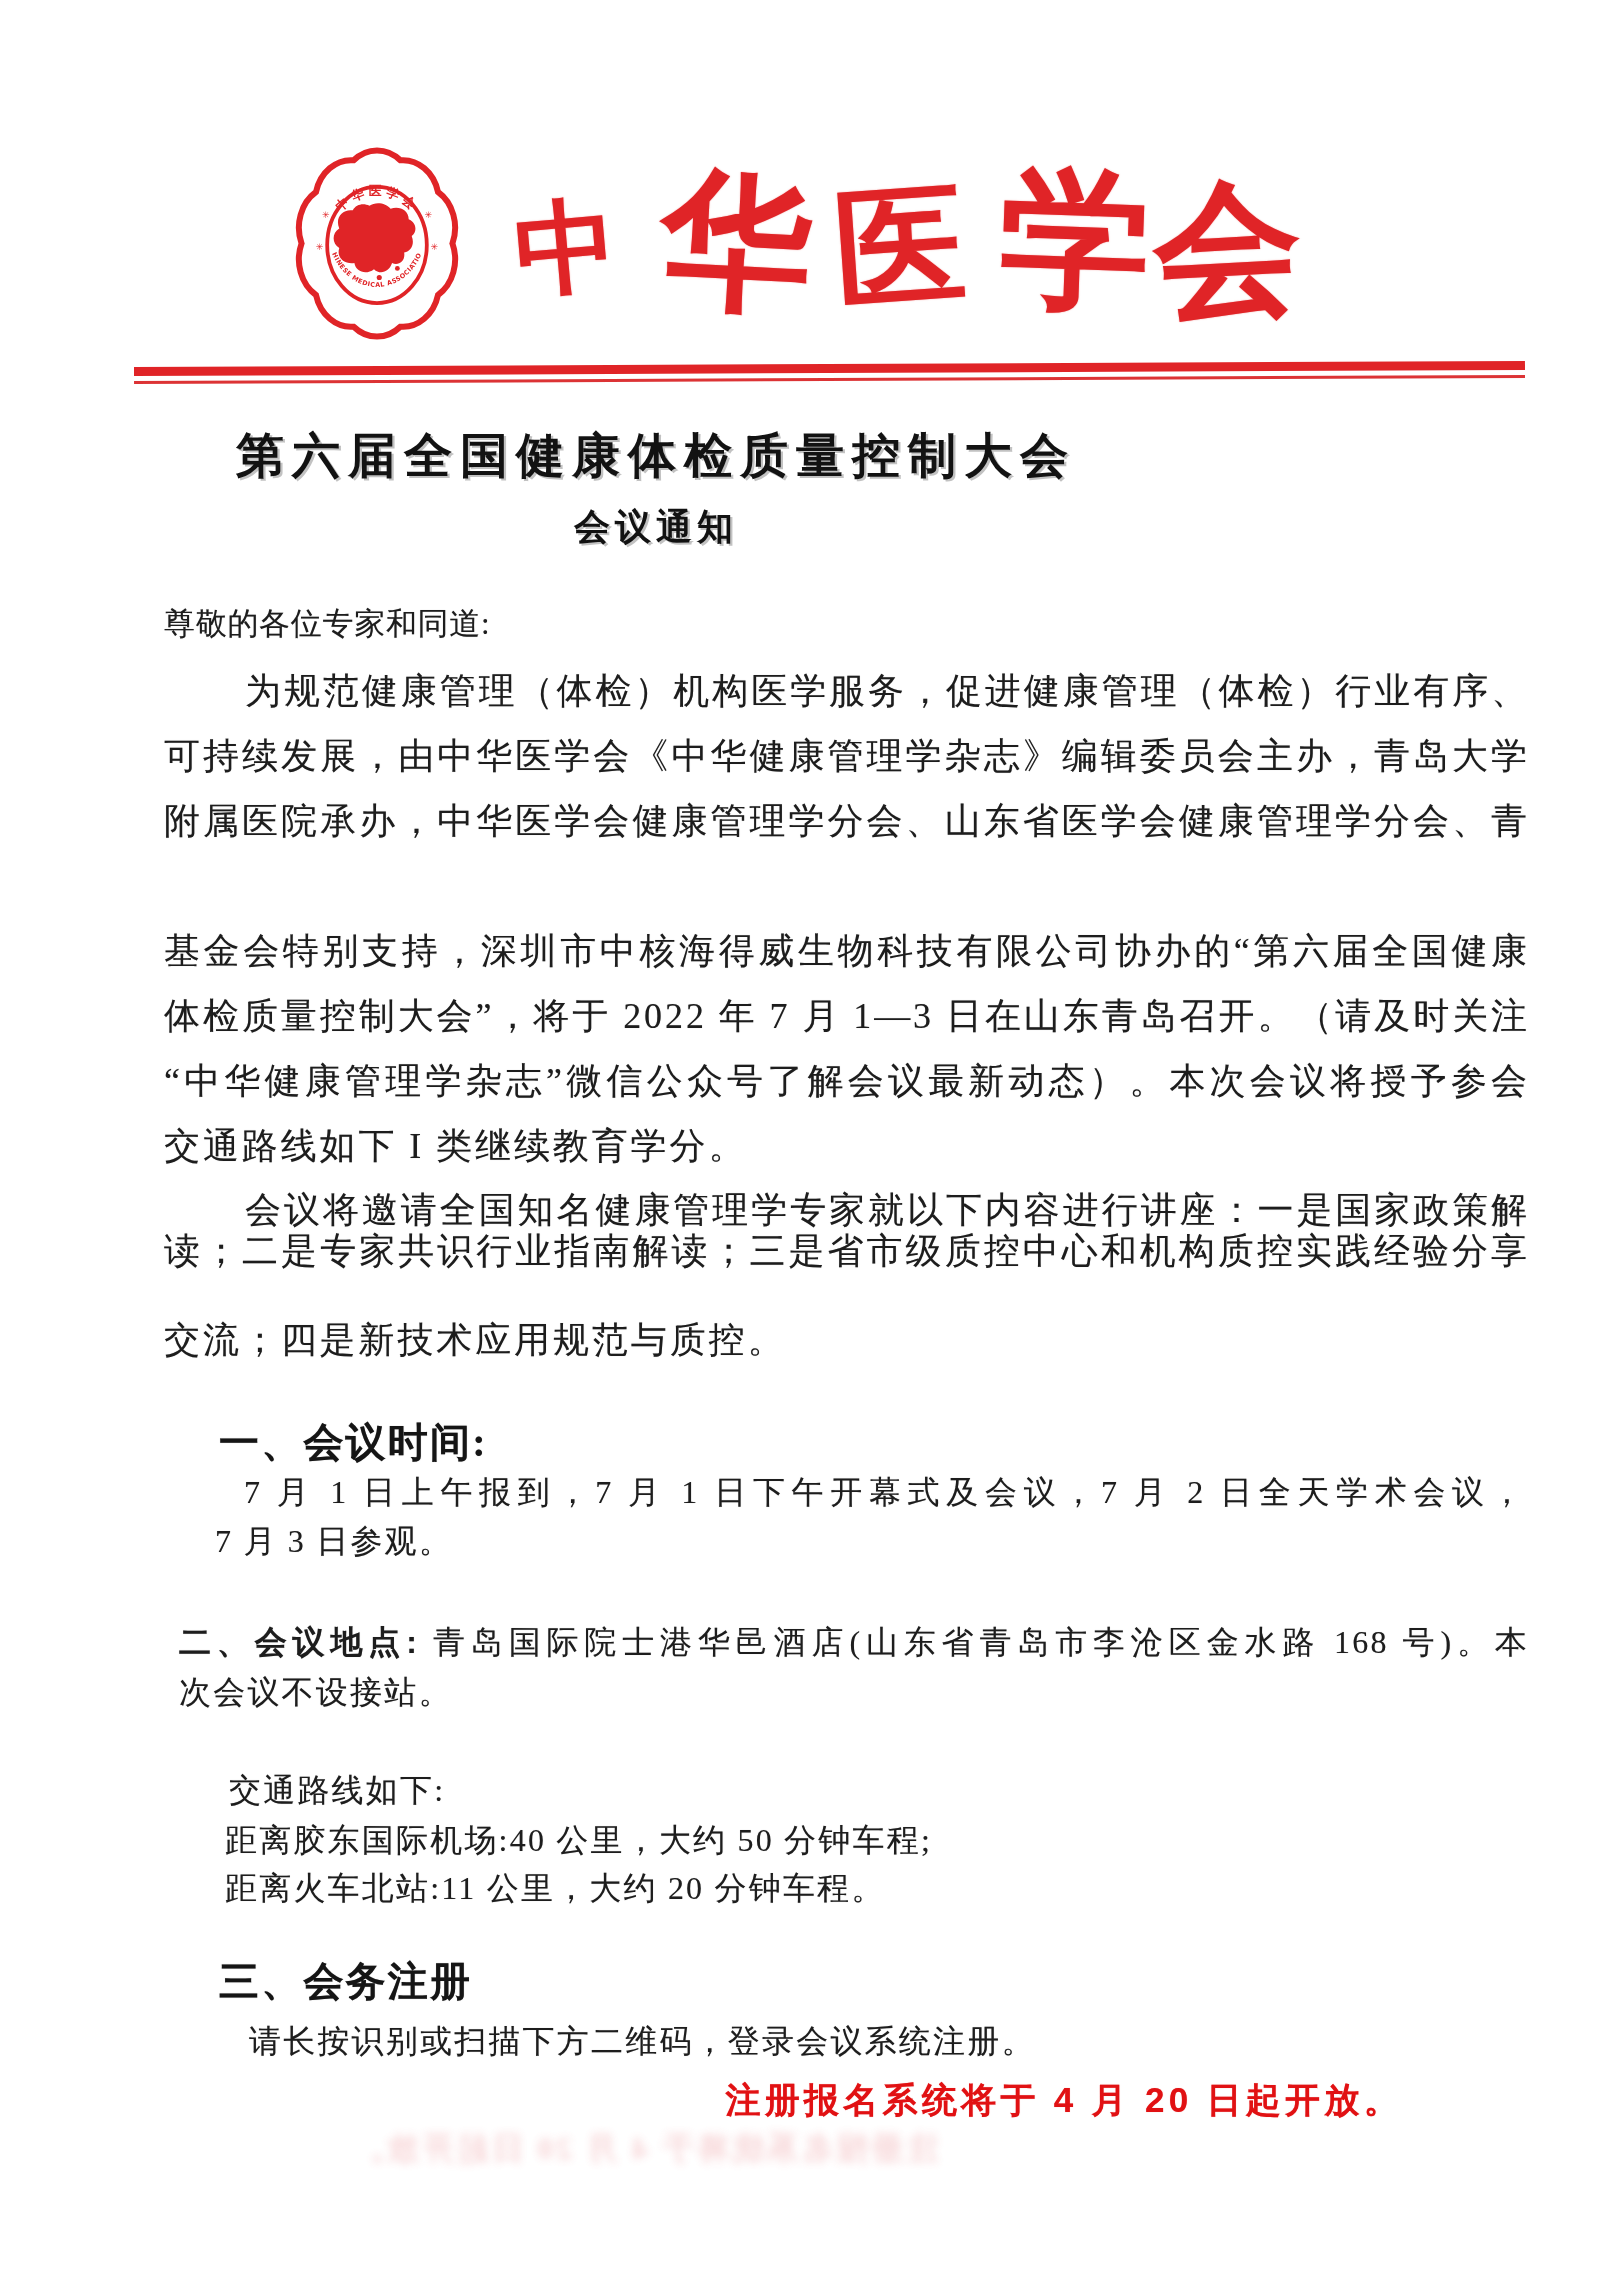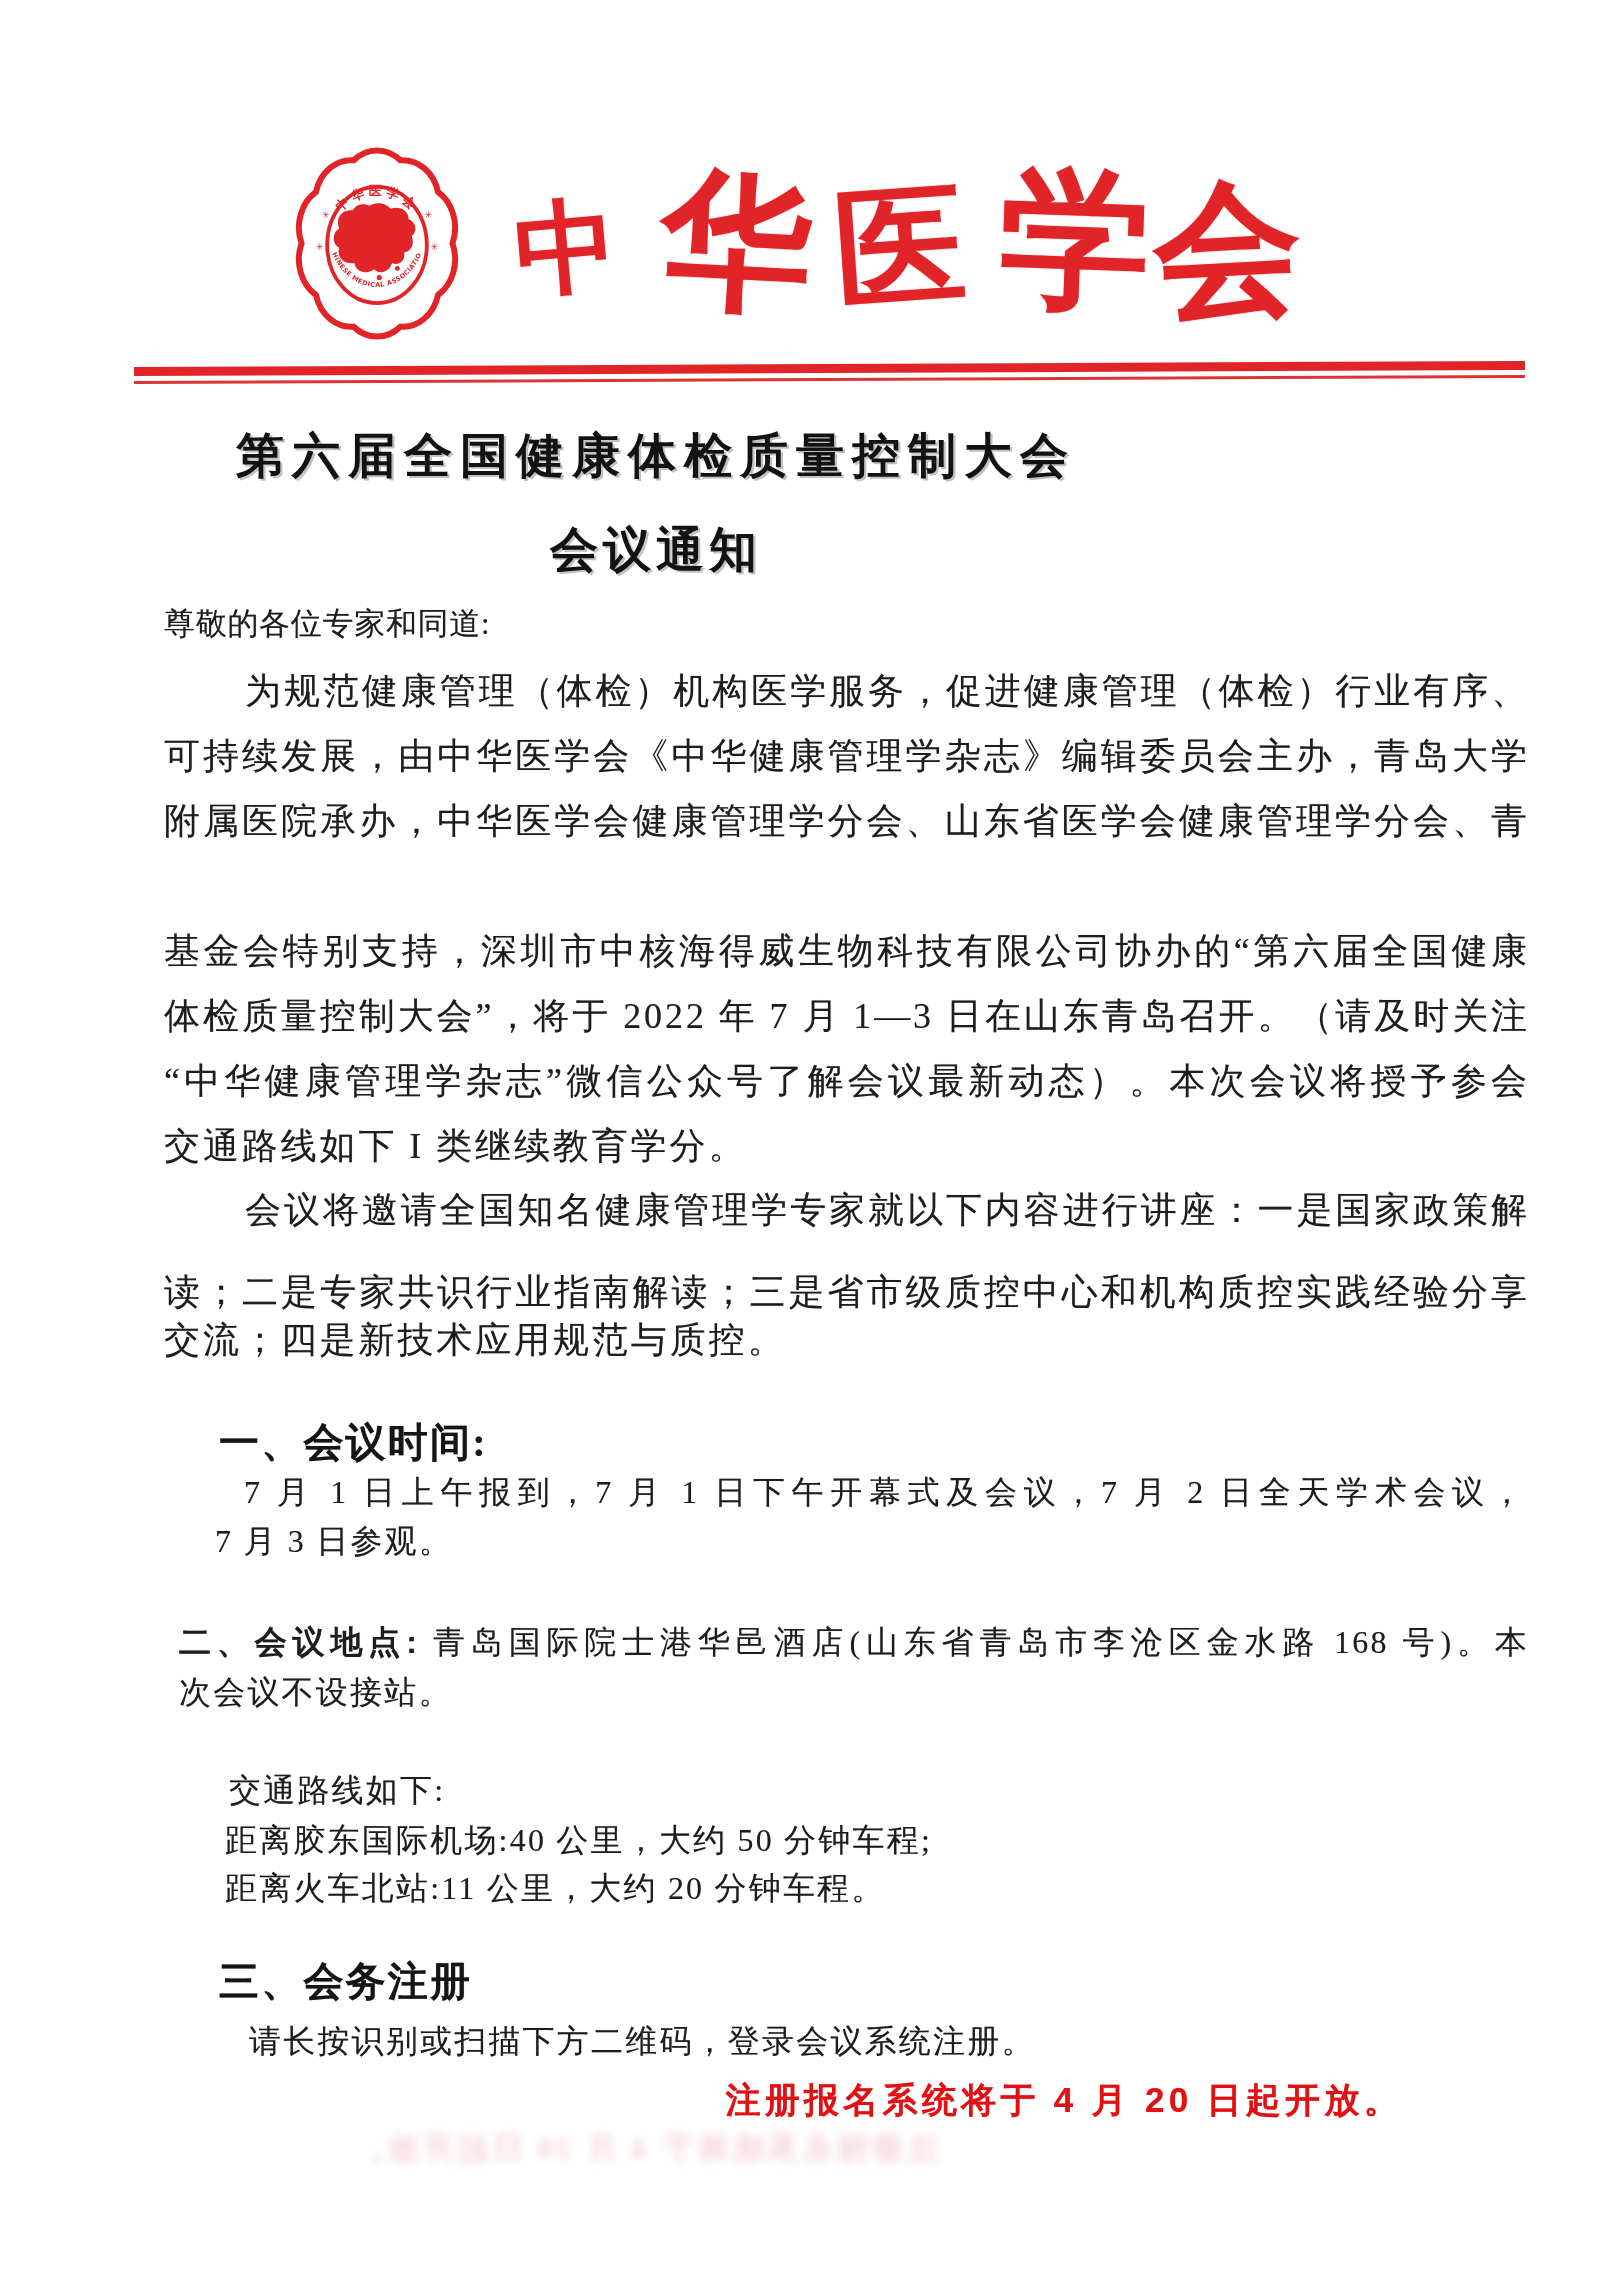--- a/index.html
+++ b/index.html
@@ -33,35 +33,35 @@
   .rule .thin{height:2.9px;background:var(--red-deep);margin-top:4.3px;opacity:.9;}
   
   .doc-title,.doc-subtitle{
     position:absolute;left:0;width:1312px;text-align:center;
     font-family:Liberation Mono, monospace;
     font-weight:800;color:#121212;
     text-shadow:2.2px 2.2px 0 rgba(120,120,120,.45);
     white-space:nowrap;
   }
   .doc-title{top:424px;font-size:48px;letter-spacing:8px;}
-  .doc-subtitle{top:518px;font-size:48px;letter-spacing:5px;}
+  .doc-subtitle{top:503px;font-size:36px;letter-spacing:5px;}
   
   .line{
     position:absolute;left:164px;width:1366px;
     font-size:36px;letter-spacing:2.9px;line-height:1.3;
     white-space:normal;
     text-shadow:0 0 0.7px rgba(40,40,40,.4);
     margin-top:8px;
   }
   .j{text-align:justify;text-align-last:justify;text-justify:inter-character;}
   .ind{text-indent:81px;}
   .greet{top:596px;font-size:31px;letter-spacing:0.7px;}
   .p1-0{top:660px;}.p1-1{top:725px;}.p1-2{top:790px;}.p1-3{top:855px;}
   .p1-4{top:920px;}.p1-5{top:985px;}.p1-6{top:1050px;}.p1-7{top:1115px;}
-  .p2-0{top:1179px;}.p2-1{top:1261px;}.p2-2{top:1309px;}
+  .p2-0{top:1179px;}.p2-1{top:1220px;}.p2-2{top:1309px;}
   .sline{font-size:32px;letter-spacing:2.2px;}
   .shead{
     position:absolute;left:179px;white-space:nowrap;
     font-family:Liberation Serif, serif;
     font-weight:800;font-size:40px;letter-spacing:2.2px;color:#151515;
     text-shadow:0 0 0.7px rgba(0,0,0,.5);
     margin-left:40px;
   }
   .s1h{top:1415px;}
   .s1-0{top:1464px;left:244px;width:1281px;}

